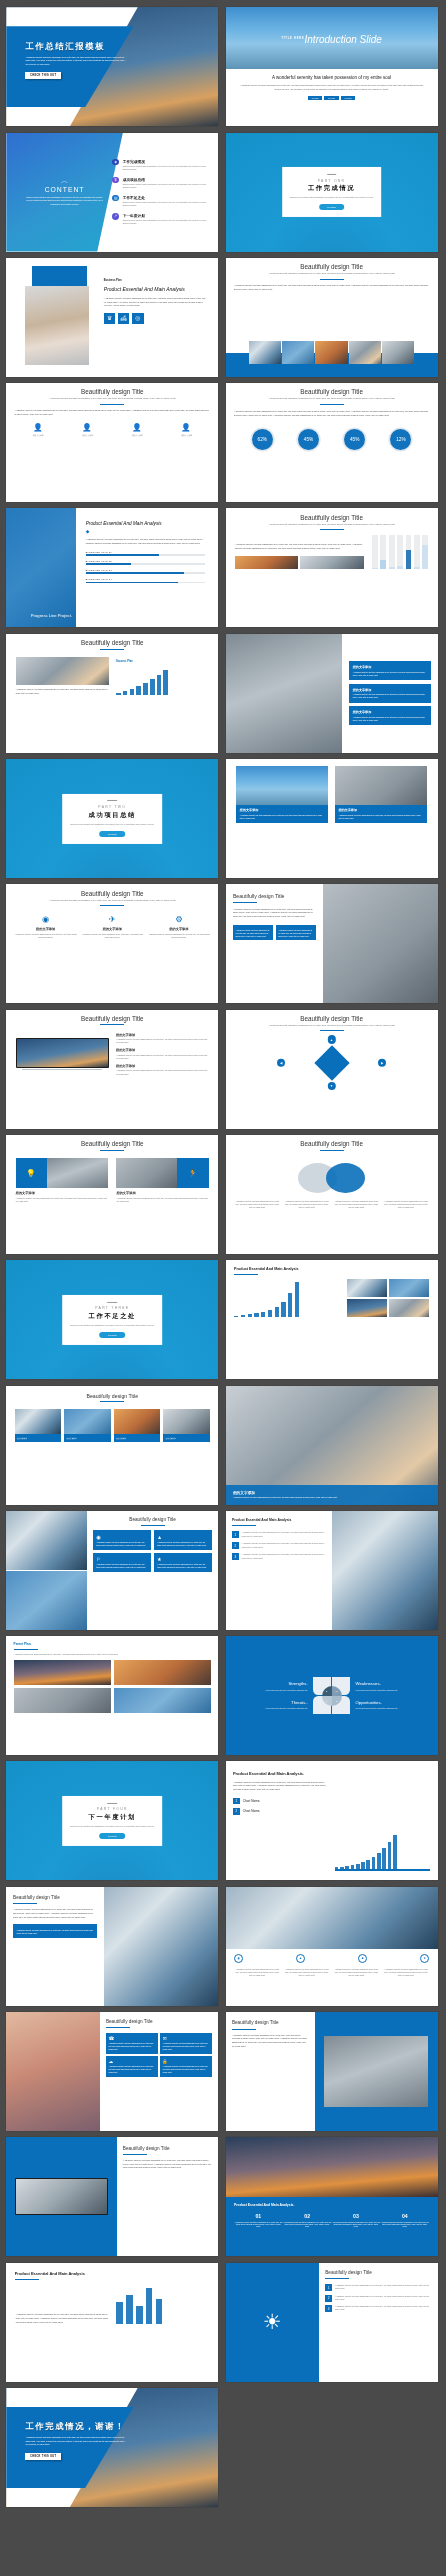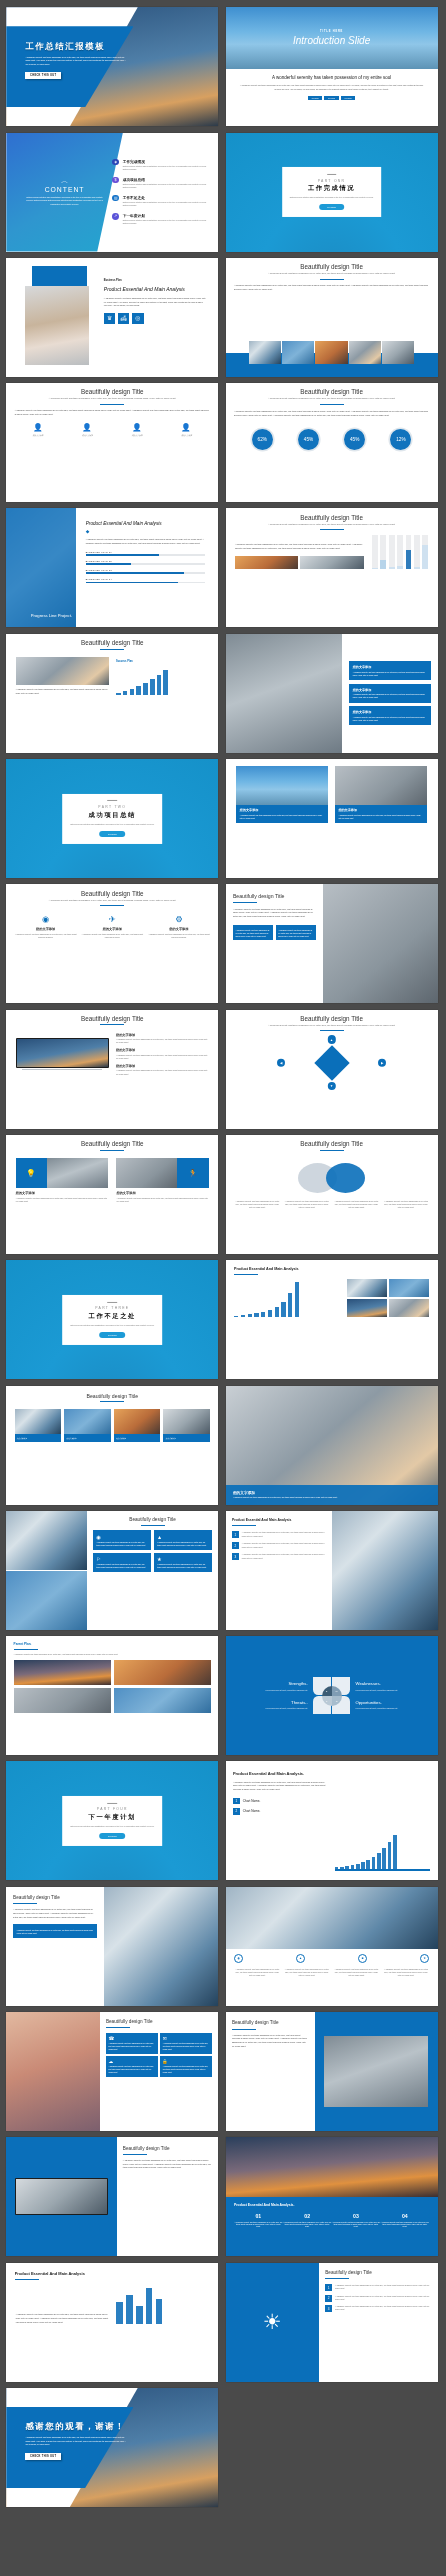--- a/index.html
+++ b/index.html
@@ -44,21 +44,21 @@
     clip-path:polygon(0 0, 62% 0, 30% 100%, 0 100%); }
   .cover-blue { position:absolute; left:0; top:16%; width:60%; height:68%; background:#0a6fba;
     clip-path:polygon(0 0, 100% 0, 62% 100%, 0 100%); }
   .cover-inner { position:absolute; left:9%; top:28%; width:48%; color:#fff; z-index:5; }
   .cover-h { font-size:8.4px; font-weight:bold; letter-spacing:1.6px; text-shadow:0 0.5px 1px rgba(0,0,0,.3); }
   .cover-p { font-size:1.9px; line-height:1.85; font-style:italic; margin-top:4.2px; }
   .cover-btn { margin-top:5.8px; display:inline-block; background:#fff; color:#111;
     font-size:2.6px; font-weight:bold; letter-spacing:0.3px; padding:2.1px 4.7px; box-shadow:1px 1px 1.6px rgba(0,0,0,.35); }
 
   
-  .intro-hero { height:52%; position:relative; display:flex; flex-direction:column;
+  .intro-hero { height:52%; position:relative; display:flex; flex-direction:row;
     align-items:center; justify-content:center; color:#fff; }
   .intro-kicker { font-size:2.6px; font-weight:bold; letter-spacing:0.8px; z-index:3; }
   .intro-h { font-size:10px; font-style:italic; font-weight:300; z-index:3; margin-top:2.1px; }
   .intro-body { padding:6.3px 13.6px; text-align:center; }
   .intro-body h3 { font-size:4.5px; font-weight:400; color:#222; }
   .intro-body p { font-size:1.9px; line-height:1.85; color:#666; margin-top:3.7px; font-style:italic; }
   .chips { display:flex; gap:2.1px; justify-content:center; margin-top:4.7px; }
   .chip { background:#0a6fba; color:#fff; font-size:1.8px; padding:1.3px 3.7px; }
 
   
@@ -923,20 +923,20 @@
           </div>
       </div>
     </div>
   </div>
 
   <div class="slide">
     <div class="cover-img ph-city"></div>
     <div class="cover-white"></div>
     <div class="cover-blue"></div>
     <div class="cover-inner">
-      <div class="cover-h cn">感谢您的观看，谢谢！</div>
+      <div class="cover-h cn">工作完成情况，谢谢！</div>
       <div class="cover-p">A wonderful serenity has taken possession of my entire soul, like these sweet mornings of spring which I enjoy with my whole heart. I am alone, and feel the charm of existence in this spot, which was created for the bliss of souls like mine. I am so happy, my dear friend.</div>
       <div class="cover-btn">CHECK THIS OUT</div>
     </div>
   </div>
 
 </div>
 
 
 </body></html>

